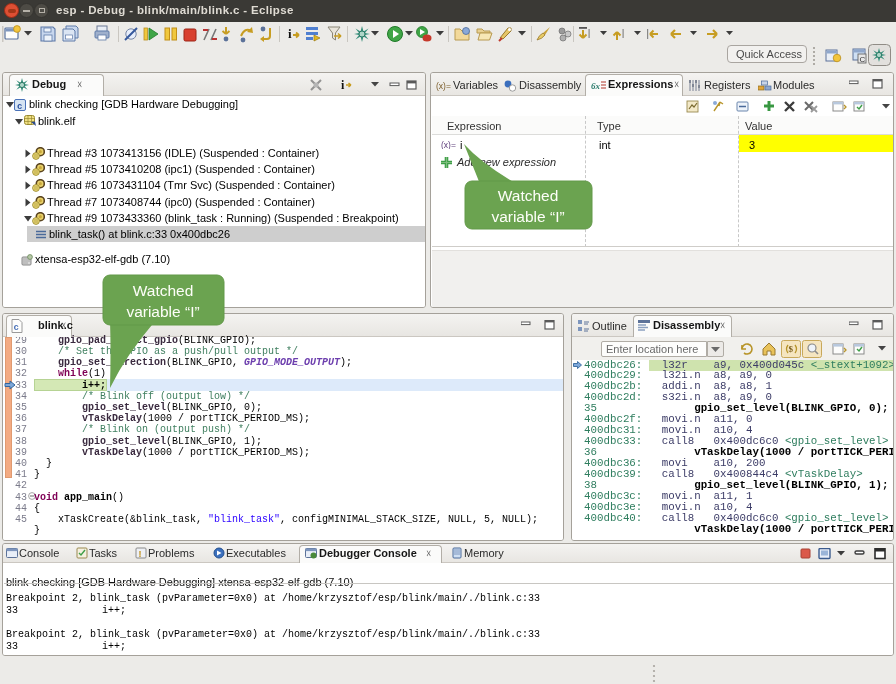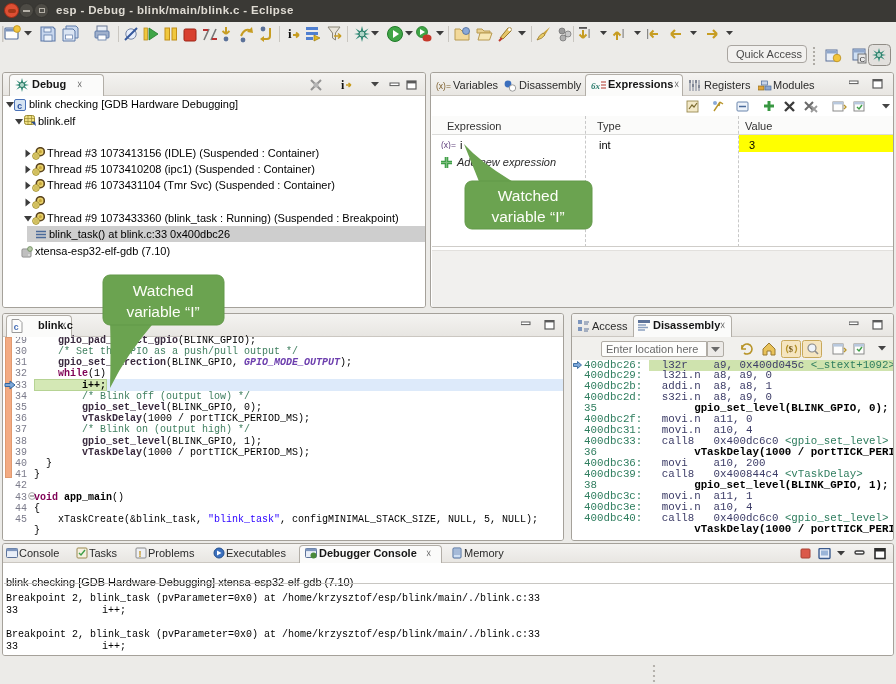--- a/index.html
+++ b/index.html
@@ -310,41 +310,42 @@
   <div class="row" style="left:0;top:120.6px;width:424px">
       <svg class="ic" style="left:22px;top:4px" width="6" height="9" viewBox="0 0 6 9">
         <path d="M0.5 0.5 v8 l5 -4 z" fill="#3c3c3c"></path>
       </svg>
       <svg class="ic" style="left:29px;top:2px" width="13" height="13" viewBox="0 0 13 13">
         <circle cx="8.3" cy="4.7" r="4" fill="#e8d06a" stroke="#5a4420" stroke-width="1.6"></circle>
         <circle cx="8.3" cy="4.7" r="1.6" fill="#c8a83a"></circle>
         <circle cx="4" cy="9" r="3.4" fill="#f0dc7a" stroke="#9a8a30" stroke-width="0.9"></circle>
         <path d="M2 8 h4 M2 10 h4" stroke="#9a8a30" stroke-width="0.7"></path>
       </svg>
+      <span style="position:absolute;left:44px">Thread #7 1073408744 (ipc0) (Suspended : Container)</span>
     </div>
   <div class="row" style="left:0;top:136.8px;width:424px">
       <svg class="ic" style="left:21px;top:6px" width="8" height="6" viewBox="0 0 8 6">
         <path d="M0 0 h8 l-4 5.5 z" fill="#3c3c3c"></path>
       </svg>
       <svg class="ic" style="left:29px;top:2px" width="13" height="13" viewBox="0 0 13 13">
         <circle cx="8.3" cy="4.7" r="4" fill="#e8d06a" stroke="#5a4420" stroke-width="1.6"></circle>
         <circle cx="8.3" cy="4.7" r="1.6" fill="#c8a83a"></circle>
         <circle cx="4" cy="9" r="3.4" fill="#f0dc7a" stroke="#9a8a30" stroke-width="0.9"></circle>
         <path d="M2 8 h4 M2 10 h4" stroke="#9a8a30" stroke-width="0.7"></path>
       </svg>
       <span style="position:absolute;left:44px">Thread #9 1073433360 (blink_task : Running) (Suspended : Breakpoint)</span>
     </div>
   <div class="row" style="left:0;top:153px;width:424px">
     <div style="position:absolute;left:24px;top:0;right:0;height:16px;background:#cecece"></div>
     <svg class="ic" style="left:33px;top:3.5px" width="10" height="10" viewBox="0 0 10 10">
         <path d="M0 1.5 h10 M0 4.5 h10 M0 7.5 h10" stroke="#4a6a9a" stroke-width="1.7"></path>
       </svg>
     <span style="position:absolute;left:46px">blink_task() at blink.c:33 0x400dbc26</span>
   </div>
-  <div class="row" style="left:0;top:170px;width:424px">
+  <div class="row" style="left:0;top:178px;width:424px">
     <svg class="ic" style="left:18px;top:2.5px" width="12" height="12" viewBox="0 0 12 12">
         <rect x="1" y="3" width="9" height="8" rx="1" fill="#d8d8d8" stroke="#7a7a7a" stroke-width="0.9"></rect>
         <path d="M2 5 h7 M2 7 h7 M2 9 h5" stroke="#9a9a9a" stroke-width="0.8"></path>
         <circle cx="9" cy="3" r="2.4" fill="#b8c8a8" stroke="#6a8a5a" stroke-width="0.8"></circle>
       </svg>
     <span style="position:absolute;left:32px">xtensa-esp32-elf-gdb (7.10)</span>
   </div>
 </div>
 
 <div class="panel" style="left:430px;top:72px;width:464px;height:236px">
@@ -501,42 +502,42 @@
     </svg>
 
   <pre class="abs" style="left:31px;top:20.8px;font-size:10px;line-height:11.2px;color:#000"><span class="fn">    gpio_pad_select_gpio</span>(BLINK_GPIO);
 <span class="cmt">    /* Set the GPIO as a push/pull output */</span>
 <span class="fn">    gpio_set_direction</span>(BLINK_GPIO, <span class="mac">GPIO_MODE_OUTPUT</span>);
     <span class="kw">while</span>(1)
         <b>i++;</b>
 <span class="cmt">        /* Blink off (output low) */</span>
 <span class="fn">        gpio_set_level</span>(BLINK_GPIO, 0);
 <span class="fn">        vTaskDelay</span>(1000 / portTICK_PERIOD_MS);
-<span class="cmt">        /* Blink on (output high) */</span>
+<span class="cmt">        /* Blink on (output push) */</span>
 <span class="fn">        gpio_set_level</span>(BLINK_GPIO, 1);
 <span class="fn">        vTaskDelay</span>(1000 / portTICK_PERIOD_MS);
   }
 }
 
 <span class="kw">void</span> <b>app_main</b>()
 {
     xTaskCreate(&amp;blink_task, <span class="str">"blink_task"</span>, configMINIMAL_STACK_SIZE, NULL, 5, NULL);
 }</pre>
 </div>
 
 <div class="panel" style="left:571px;top:313px;width:323px;height:228px">
   <div class="white" style="left:0;top:23px;right:0;bottom:0"></div>
   <div class="tabstrip"></div>
   <div class="tab" style="left:61px;width:99px"></div>
   <svg class="ic" style="left:6px;top:6px" width="12" height="12" viewBox="0 0 12 12">
       <rect x="0" y="0" width="4" height="4" fill="#7d95bd"></rect>
       <rect x="0" y="7" width="4" height="4" fill="#7d95bd"></rect>
       <path d="M6 2 h5 M6 4 h4 M6 9 h5 M6 11 h4" stroke="#5c7299" stroke-width="1"></path>
     </svg>
-  <div class="utab" style="left:20px">Access</div>
+  <div class="utab" style="left:20px">Outline</div>
   <svg class="ic" style="left:66px;top:6px;z-index:3" width="12" height="12" viewBox="0 0 12 12">
       <rect x="0" y="0" width="12" height="3" fill="#5c7299"></rect>
       <path d="M0 5 h8 M0 7.5 h10 M0 10 h7" stroke="#8aa0c0" stroke-width="1.4"></path>
     </svg>
   <div class="tabtxt" style="left:81px;z-index:3;font-weight:bold">Disassembly</div>
   <div class="tabtxt" style="left:148px;top:6px;z-index:3;color:#555;font-size:10px">☓</div>
   <svg class="ic" style="left:277px;top:6px" width="40" height="12" viewBox="0 0 40 12">
     <rect x="0" y="2" width="9" height="2.6" fill="#fff" stroke="#5a5a5a" stroke-width="1"></rect>
     <rect x="24" y="0" width="9" height="9" fill="#fff" stroke="#5a5a5a" stroke-width="1.2"></rect>
     <rect x="24" y="0" width="9" height="2.4" fill="#5a5a5a"></rect>

